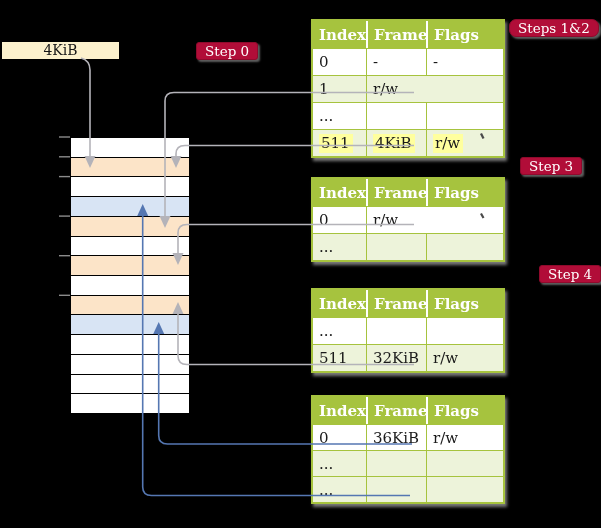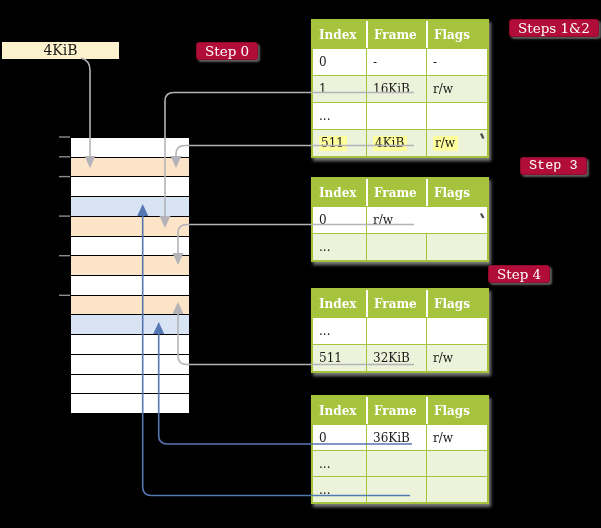--- a/index.html
+++ b/index.html
@@ -23,23 +23,23 @@
   
   .memcol {
     position:absolute; left:70px; top:137px; width:120px; height:277px;
     border:1px solid #000; box-sizing:border-box;
     display:flex; flex-direction:column; z-index:1;
   }
   .mem-row { flex:1; border-bottom:1px solid #000; }
   .mem-row:last-child { border-bottom:none; }
   
   .pt {
-    position:absolute; width:178px; box-sizing:border-box;
+    position:absolute; width:194px; box-sizing:border-box;
     background:#fff; border:2px solid #a6c33e;
-    box-shadow:2px 3px 3px #7a7a7a; z-index:2; font-size:12px; color:#1a1a1a;
+    box-shadow:2px 3px 3px #7a7a7a; z-index:2; font-size:15px; color:#1a1a1a;
   }
   .pt-head { display:flex; height:27px; background:#a6c33e; color:#fff; font-weight:bold; }
   .hc { box-sizing:border-box; display:flex; align-items:center; padding-left:6px; border-left:2px solid #fff; }
   .hc:first-child { border-left:none; }
   .pt-row { display:flex; height:26px; background:#fff; border-top:1.5px solid #a6c33e; }
   .pt.t4 .pt-row { height:25px; }
   .pt-row.tint { background:#edf3da; }
   .tc { box-sizing:border-box; display:flex; align-items:center; padding-left:6px; border-left:1.5px solid #a6c33e; }
   .tc:first-child { border-left:none; }
   .w1 { width:53px; } .w2 { width:60px; } .w3 { width:53px; }
@@ -48,23 +48,23 @@
   #overlay { position:absolute; left:0; top:0; z-index:10; pointer-events:none; }
 </style>
 </head>
 <body>
 
 <div id="canvas">
 
   <div class="psize">4KiB</div>
 
   <div class="badge" style="left:196px; top:42px;">Step 0</div>
-  <div class="badge" style="left:509px; top:19px;">Steps 1&amp;2</div>
-  <div class="badge" style="left:520px; top:157px;font-family:Liberation Mono, monospace;">Step 3</div>
-  <div class="badge" style="left:488px; top:265px;">Step 4</div>
+  <div class="badge" style="left:509px; top:19px;border-radius:7px;">Steps 1&amp;2</div>
+  <div class="badge" style="left:520px; top:157px;">Step 3</div>
+  <div class="badge" style="left:539px; top:265px;">Step 4</div>
 
   <div class="memcol">
       <div class="mem-row" style="background: rgb(255, 255, 255);"></div>
       <div class="mem-row" style="background: rgb(252, 228, 200);"></div>
       <div class="mem-row" style="background: rgb(255, 255, 255);"></div>
       <div class="mem-row" style="background: rgb(216, 228, 244);"></div>
       <div class="mem-row" style="background: rgb(252, 228, 200);"></div>
       <div class="mem-row" style="background: rgb(255, 255, 255);"></div>
       <div class="mem-row" style="background: rgb(252, 228, 200);"></div>
       <div class="mem-row" style="background: rgb(255, 255, 255);"></div>
@@ -82,21 +82,20 @@
       <div class="hc w2">Frame</div>
       <div class="hc w3">Flags</div>
     </div>
     <div class="pt-row">
       <div class="tc w1">0</div>
       <div class="tc w2">-</div>
       <div class="tc w3">-</div>
     </div>
     <div class="pt-row tint">
       <div class="tc w1">1</div>
-      <div class="tc w2">16KiB</div>
       <div class="tc w3">r/w</div>
     </div>
     <div class="pt-row">
       <div class="tc w1">...</div>
       <div class="tc w2"></div>
       <div class="tc w3"></div>
     </div>
     <div class="pt-row tint">
       <div class="tc w1">
           <span class="hl">511</span>

